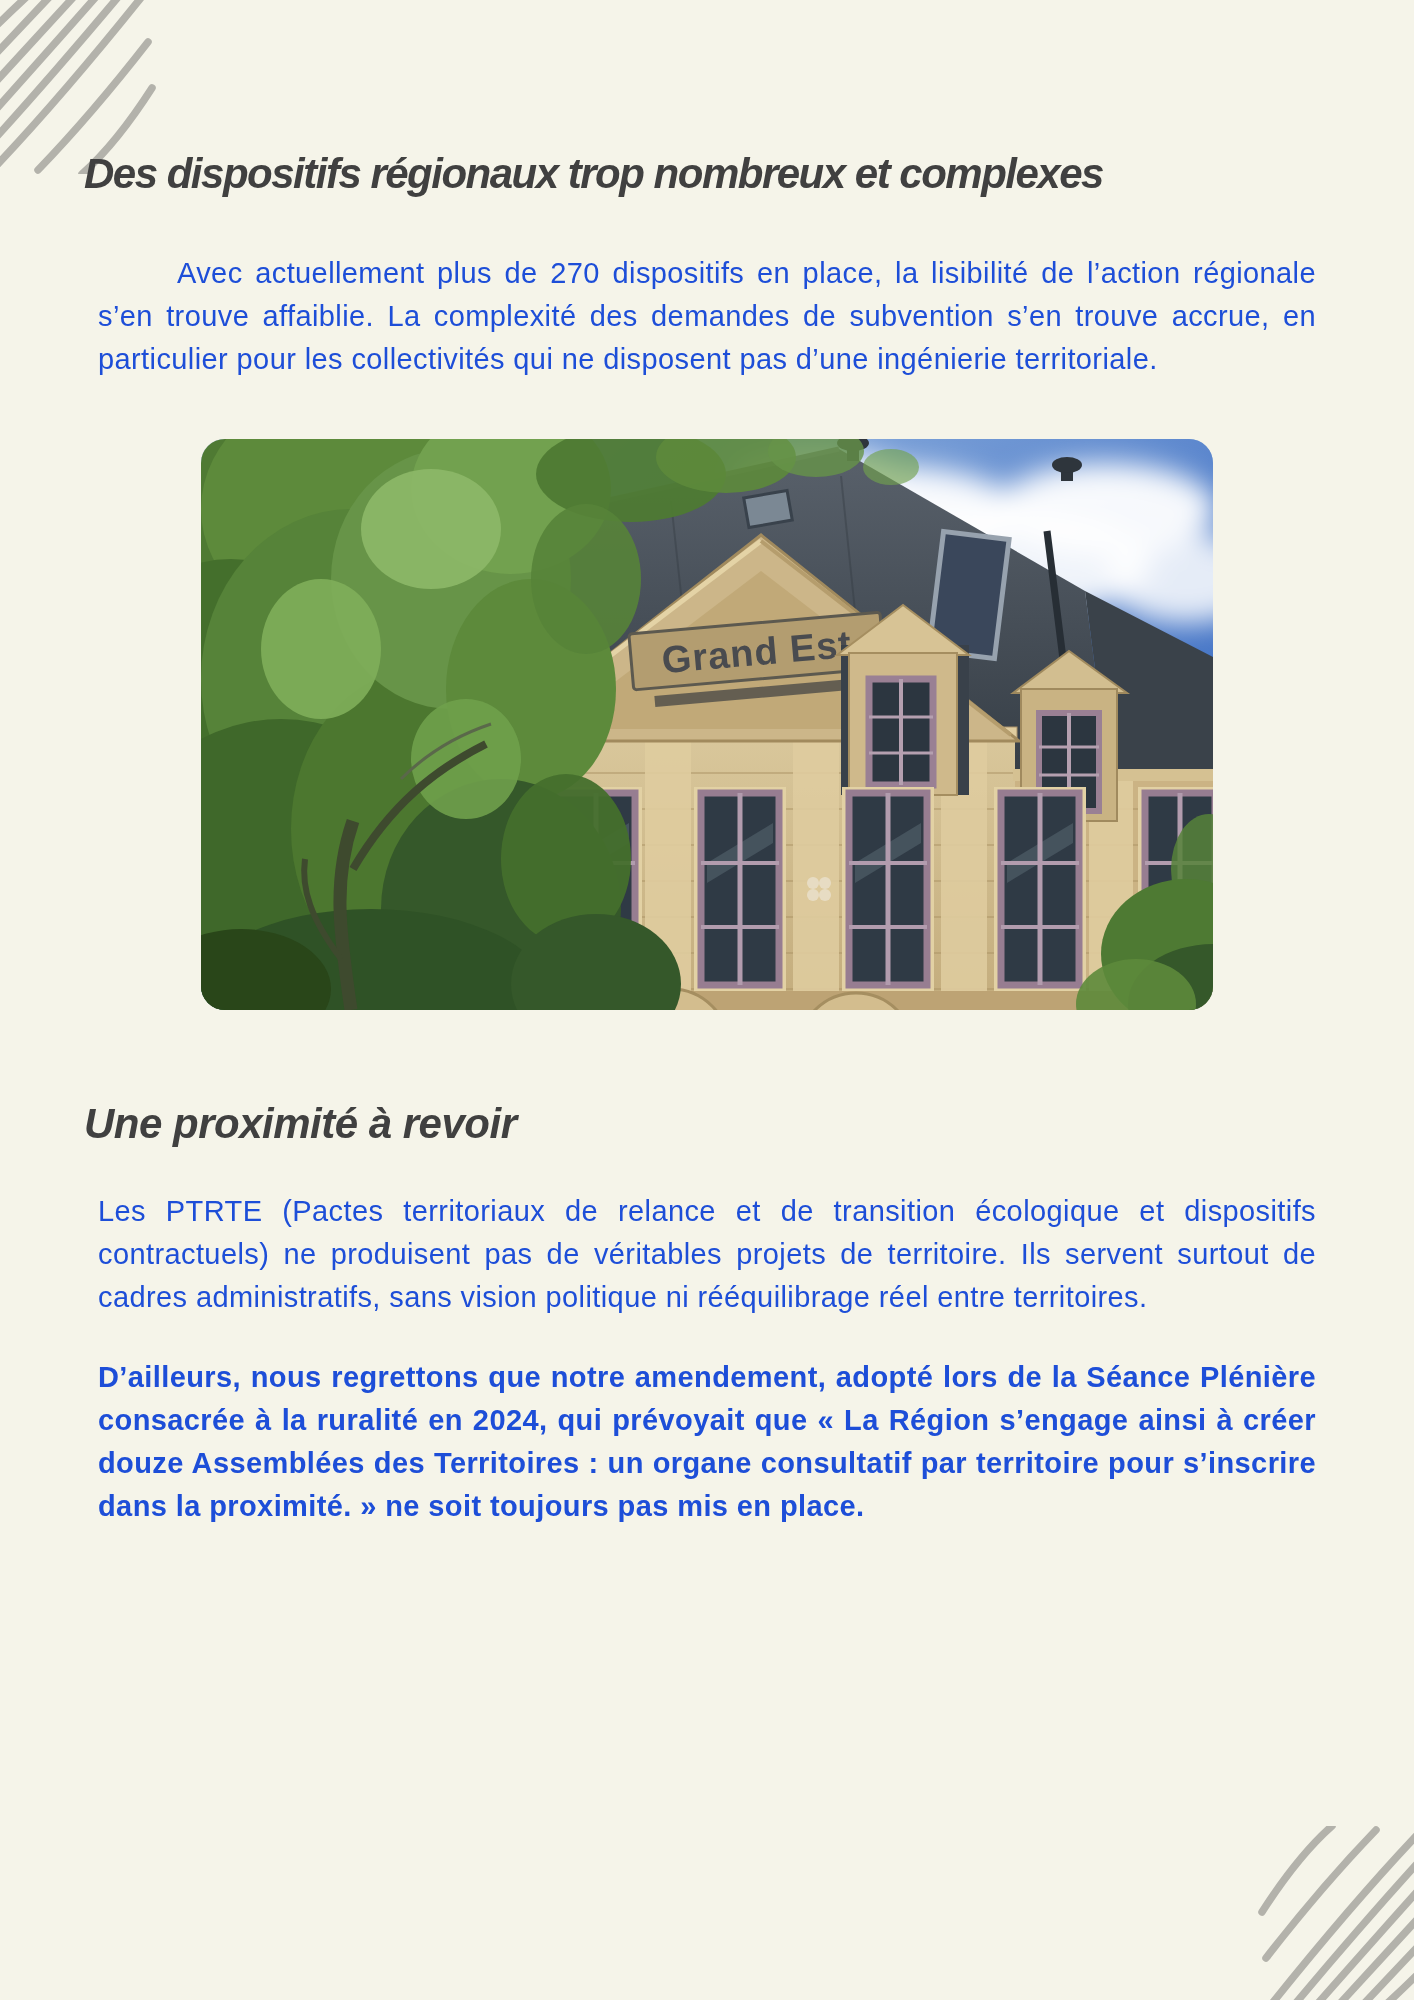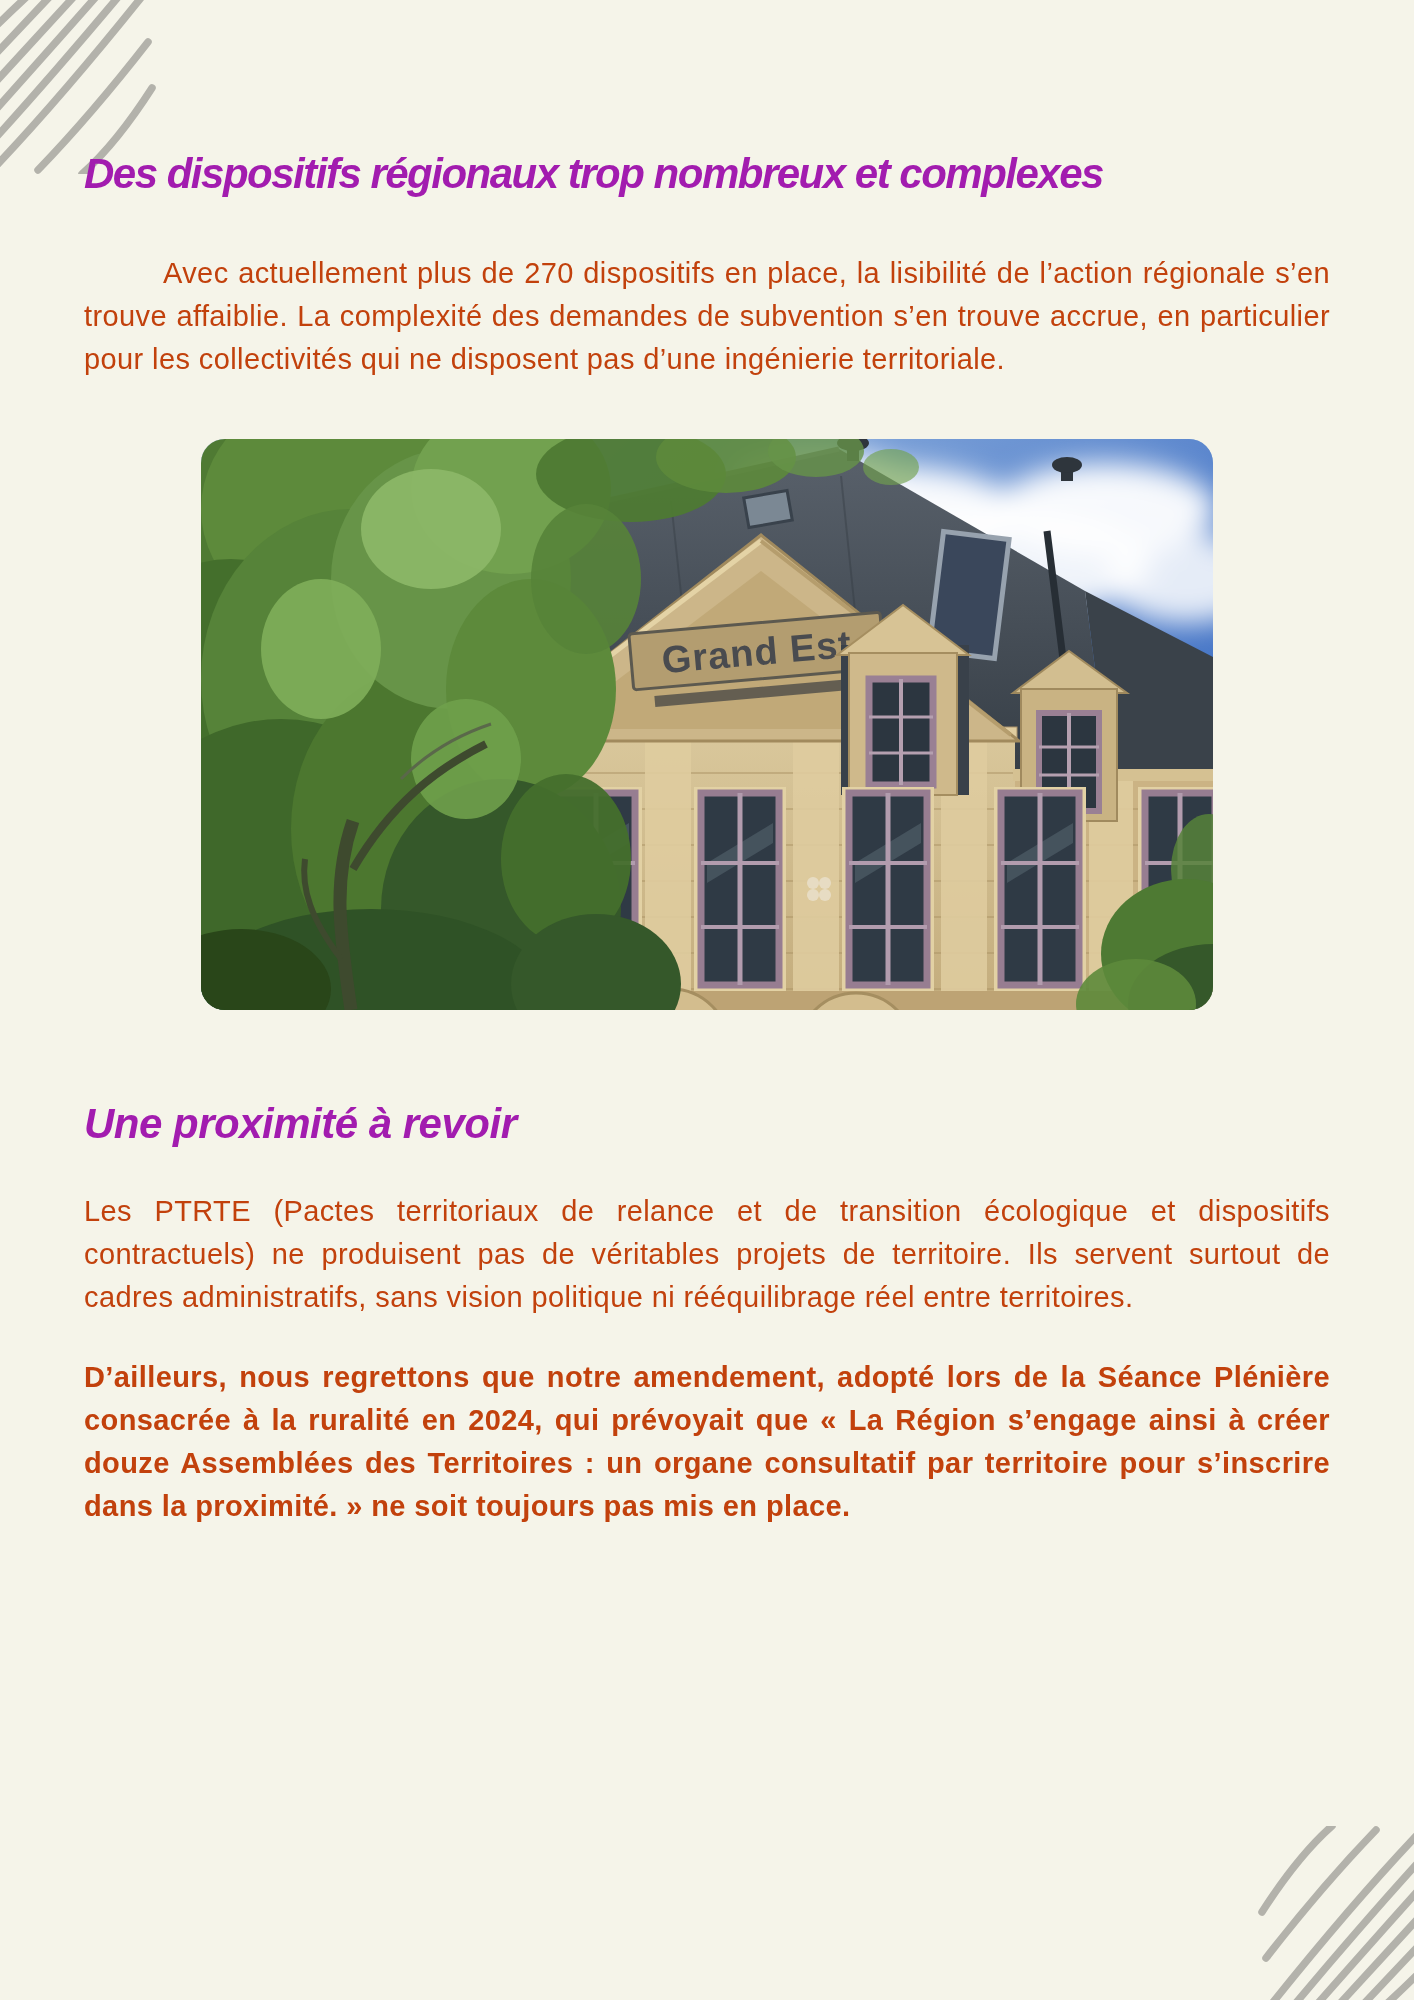--- a/index.html
+++ b/index.html
@@ -13,33 +13,33 @@
   }
   .deco{position:absolute;pointer-events:none;}
   .deco-tl{top:-2px;left:-2px;}
   .deco-br{bottom:-2px;right:-2px;transform:rotate(180deg);}
   .content{position:absolute;left:84px;right:84px;top:0;}
   .heading{
     font-style:italic;
     font-weight:700;
     font-size:42px;
     line-height:48px;
-    color:#a21caf;
+    color:#404040;
     margin:0;
   }
   .h1{margin-top:150px;letter-spacing:-1.5px;}
   .h2{margin-top:90px;letter-spacing:-0.5px;}
   .para{
     font-size:29px;
     line-height:43px;
     letter-spacing:0.4px;
-    color:#c2410c;
+    color:#1d4ed8;
     text-align:justify;
     text-justify:inter-word;
-    margin:0;
+    margin:14px;
   }
   .indent{text-indent:79px;}
   .mt-p1{margin-top:54px;}
   .mt-p2{margin-top:58px;}
   .mt-p3{margin-top:42px;}
   .mt-p4{margin-top:37px;font-weight:bold;}
   .mt-p5{margin-top:43px;}
   .photo{
     width:1012px;height:571px;
     margin:58px auto 0;

